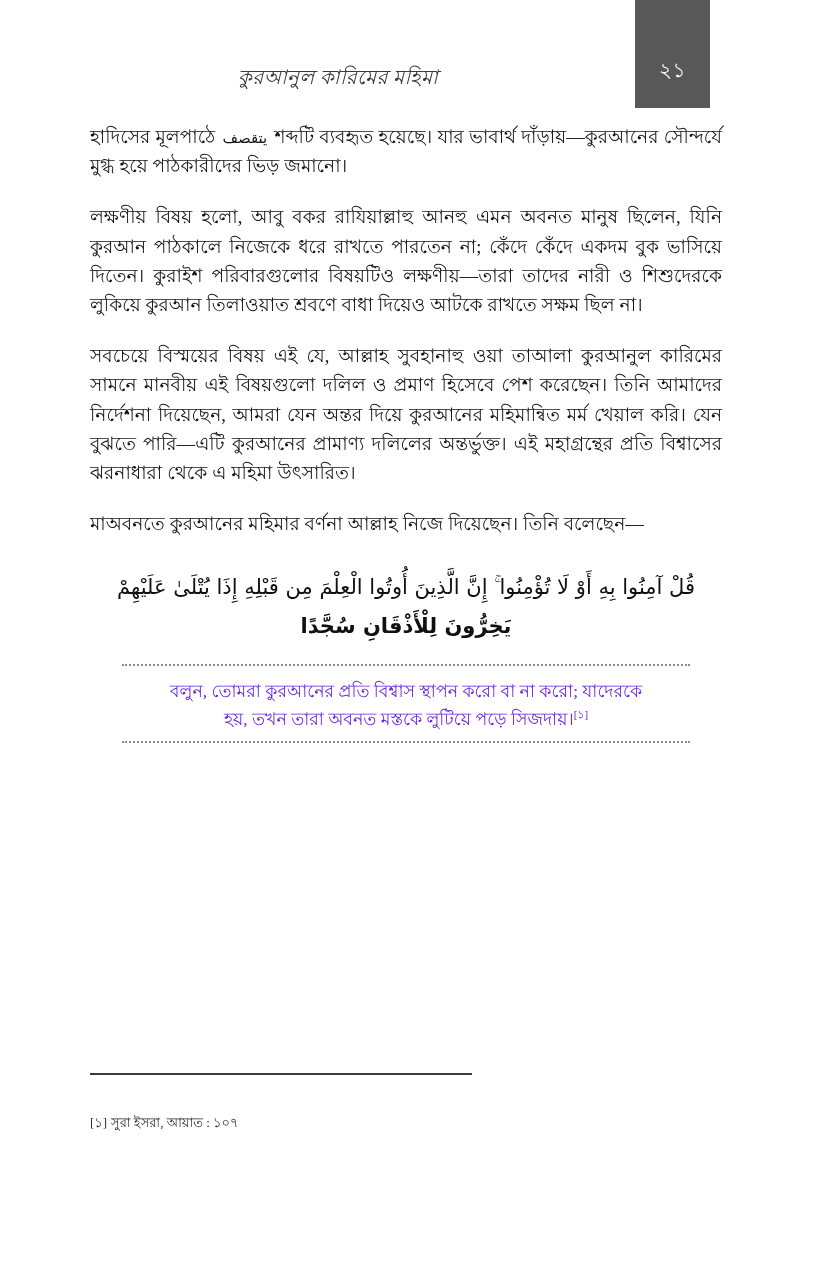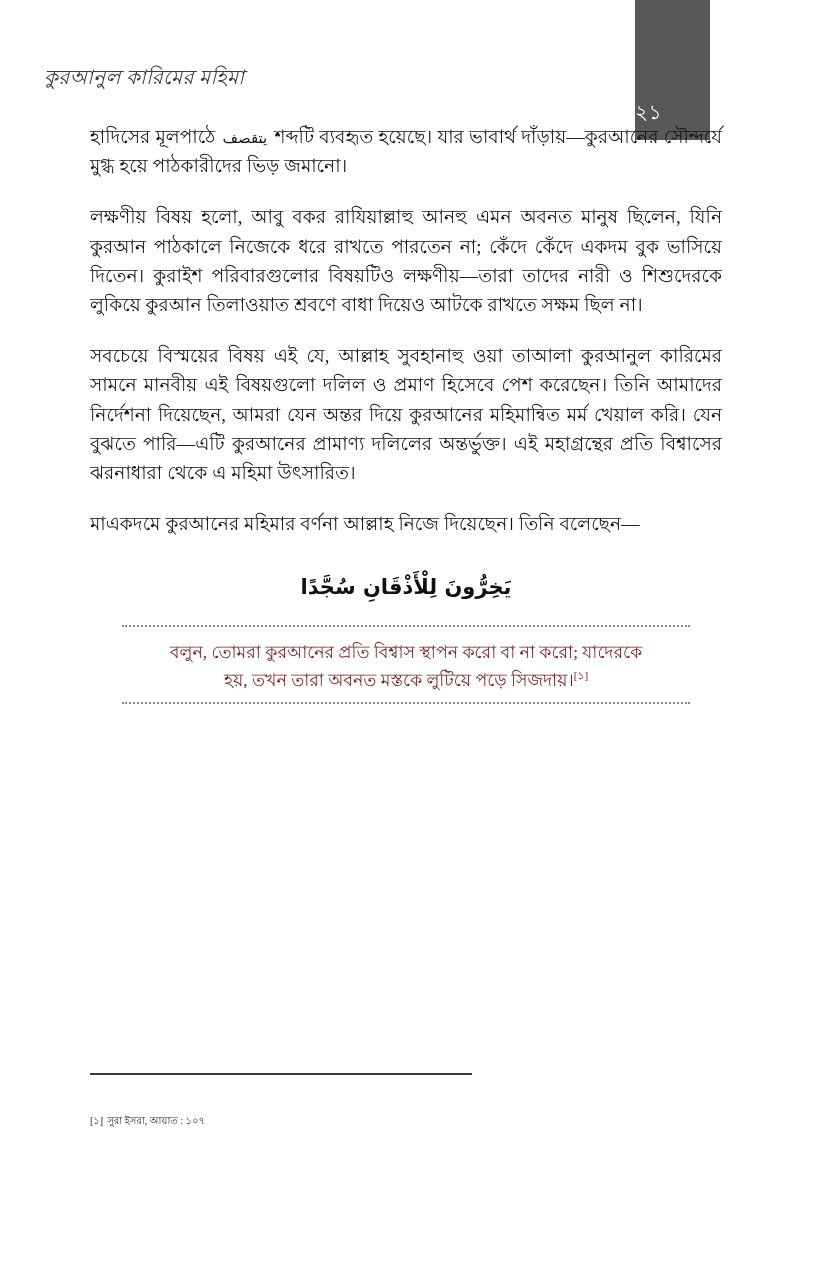--- a/index.html
+++ b/index.html
@@ -19,44 +19,45 @@
     overflow: hidden;
     box-sizing: border-box;
   }
 
   
   .page-number-box {
     position: absolute;
     top: 0;
     left: 635px;
     width: 75px;
-    height: 140px;
+    height: 108px;
     background: #585858;
     display: flex;
     align-items: flex-end;
-    padding-bottom: 18px;
+    justify-content: center;
+    padding-bottom: 28px;
     box-sizing: border-box;
   }
   .page-number-box .num {
     color: #ffffff;
     font-size: 20px;
     font-family: "Liberation Serif", "DejaVu Serif", serif;
     letter-spacing: 0.5px;
     line-height: 1;
   }
   .running-head {
     position: absolute;
     top: 62px;
     left: 0;
     width: 676px;
+    text-align: center;
     font-size: 20px;
     font-style: italic;
     color: #3a3a3a;
     letter-spacing: 0.3px;
-    margin-left: 44px;
   }
 
   
   .content {
     position: absolute;
     top: 122px;
     left: 90px;
     width: 632px;
   }
   p.para {
@@ -99,21 +100,21 @@
   }
   .dot-rule {
     height: 1px;
     border-top: 2px dotted #8a8a8a;
     margin: 0;
   }
   .translation {
     text-align: center;
     font-size: 17.4px;
     line-height: 1.62;
-    color: #7f1d1d;
+    color: #6d28d9;
     padding: 10px 2px 8px 2px;
     margin: 0;
   }
   .translation .tl-line { display: block; }
   sup.fn-ref {
     font-size: 11px;
     vertical-align: super;
     line-height: 0;
   }
 
@@ -124,21 +125,21 @@
     top: 1073px;
     width: 382px;
     height: 2px;
     background: #3c3c3c;
   }
   .footnote {
     position: absolute;
     left: 90px;
     top: 1113px;
     width: 600px;
-    font-size: 10px;
+    font-size: 13px;
     line-height: 1.5;
     color: #2b2b2b;
   }
   .footnote .fn-marker { margin-right: 4px; }
 </style>
 </head>
 <body>
 
 <div class="page">
 
@@ -152,23 +153,24 @@
 
 
     <p class="para"><span>হাদিসের মূলপাঠে </span><span class="arabic-inline">يتقصف</span><span> শব্দটি ব্যবহৃত হয়েছে। যার ভাবার্থ দাঁড়ায়—কুরআনের সৌন্দর্যে মুগ্ধ হয়ে পাঠকারীদের ভিড় জমানো।</span></p>
 
     <p class="para">লক্ষণীয় বিষয় হলো, আবু বকর রাযিয়াল্লাহু আনহু এমন অবনত মানুষ ছিলেন, যিনি কুরআন পাঠকালে নিজেকে ধরে রাখতে পারতেন না; কেঁদে কেঁদে একদম বুক ভাসিয়ে দিতেন। কুরাইশ পরিবারগুলোর বিষয়টিও লক্ষণীয়—তারা তাদের নারী ও শিশুদেরকে লুকিয়ে কুরআন তিলাওয়াত শ্রবণে বাধা দিয়েও আটকে রাখতে সক্ষম ছিল না।</p>
 
     <p class="para">সবচেয়ে বিস্ময়ের বিষয় এই যে, আল্লাহ সুবহানাহু ওয়া তাআলা কুরআনুল কারিমের সামনে মানবীয় এই বিষয়গুলো দলিল ও প্রমাণ হিসেবে পেশ করেছেন। তিনি আমাদের নির্দেশনা দিয়েছেন, আমরা যেন অন্তর দিয়ে কুরআনের মহিমান্বিত মর্ম খেয়াল করি। যেন বুঝতে পারি—এটি কুরআনের প্রামাণ্য দলিলের অন্তর্ভুক্ত। এই মহাগ্রন্থের প্রতি বিশ্বাসের ঝরনাধারা থেকে এ মহিমা উৎসারিত।</p>
 
 
 
-    <p class="para">মাএকদমে কুরআনের মহিমার বর্ণনা আল্লাহ নিজে দিয়েছেন। তিনি বলেছেন—</p>
+    <p class="para">মাঅবনতে কুরআনের মহিমার বর্ণনা আল্লাহ নিজে দিয়েছেন। তিনি বলেছেন—</p>
 
     <div class="verse-block">
+      <span class="verse-line l1">قُلْ آمِنُوا بِهِ أَوْ لَا تُؤْمِنُوا ۚ إِنَّ الَّذِينَ أُوتُوا الْعِلْمَ مِن قَبْلِهِ إِذَا يُتْلَىٰ عَلَيْهِمْ</span>
       <span class="verse-line l2">يَخِرُّونَ لِلْأَذْقَانِ سُجَّدًا</span>
     </div>
 
     <div class="translation-wrap">
       <div class="dot-rule"></div>
       <div class="translation">
         <span class="tl-line">বলুন, তোমরা কুরআনের প্রতি বিশ্বাস স্থাপন করো বা না করো; যাদেরকে</span>
         <span class="tl-line"><span>হয়, তখন তারা অবনত মস্তকে লুটিয়ে পড়ে সিজদায়।</span><sup class="fn-ref">[১]</sup></span>
       </div>
       <div class="dot-rule"></div>

